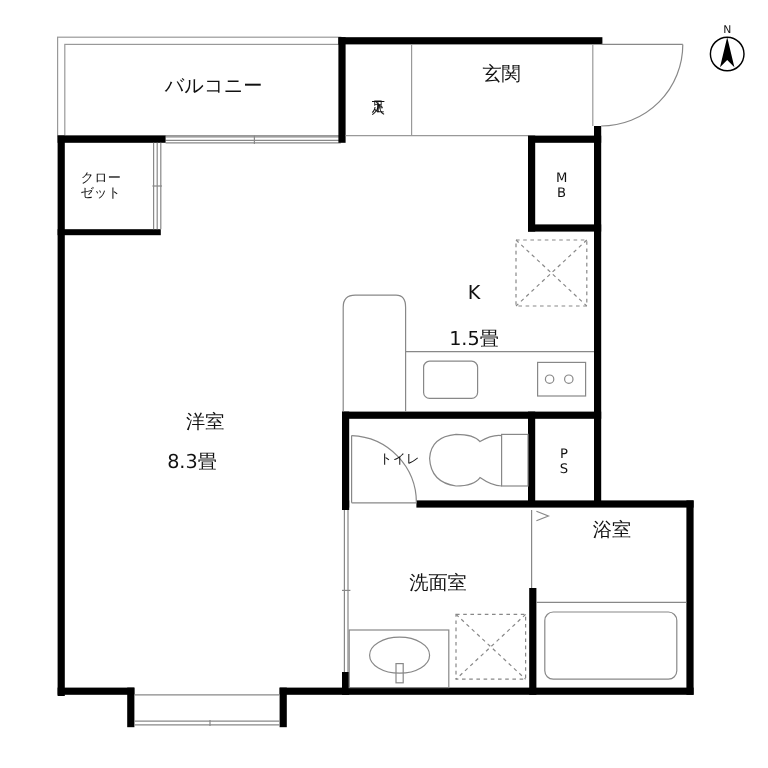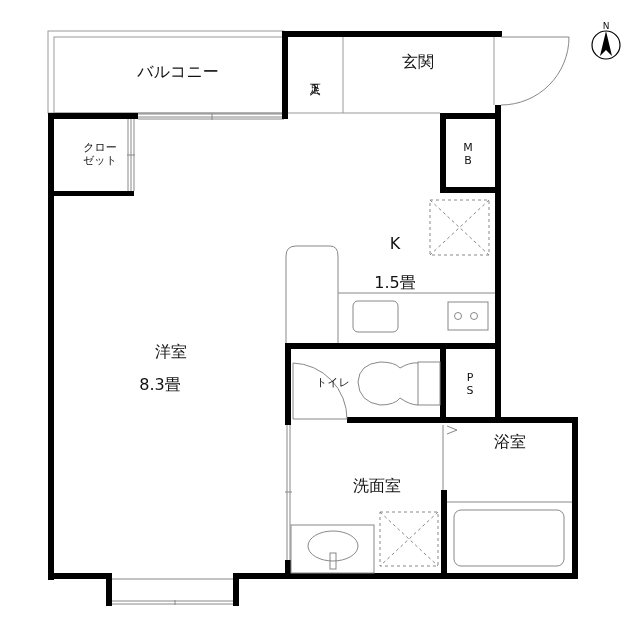--- a/index.html
+++ b/index.html
@@ -140,29 +140,29 @@
     <line x1="438" y1="512" x2="380" y2="566" stroke-dasharray="3,3"></line>
   </g>
 
   <g stroke="#888" stroke-width="1" fill="none">
     <line x1="447" y1="502" x2="572" y2="502"></line>
     <rect x="454" y="510" width="110" height="56" rx="7"></rect>
   </g>
 </svg>
 
 <div class="lbl md" style="left:178px;top:72px">バルコニー</div>
-<div class="lbl sm" style="left:100px;top:155px">クロー
+<div class="lbl sm" style="left:84px;top:155px">クロー
 ゼット</div>
 <div class="lbl vert" style="left:314px;top:75px">下足入</div>
 <div class="lbl md" style="left:418px;top:62px">玄関</div>
 <div class="lbl sm" style="left:468px;top:155px">M
 B</div>
 <div class="lbl lg" style="left:395px;top:244px">K</div>
 <div class="lbl lg" style="left:395px;top:283px">1.5畳</div>
 <div class="lbl lg" style="left:171px;top:352px">洋室</div>
 <div class="lbl lg" style="left:160px;top:385px">8.3畳</div>
 <div class="lbl sm" style="left:333px;top:383px">トイレ</div>
 <div class="lbl sm" style="left:470px;top:385px">P
 S</div>
-<div class="lbl md" style="left:377px;top:486px">洗面室</div>
+<div class="lbl md" style="left:365px;top:486px">洗面室</div>
 <div class="lbl md" style="left:510px;top:442px">浴室</div>
 <div class="lbl" style="left:606px;top:26px;font-size:9px">N</div>
 </div>
 
 </body></html>

